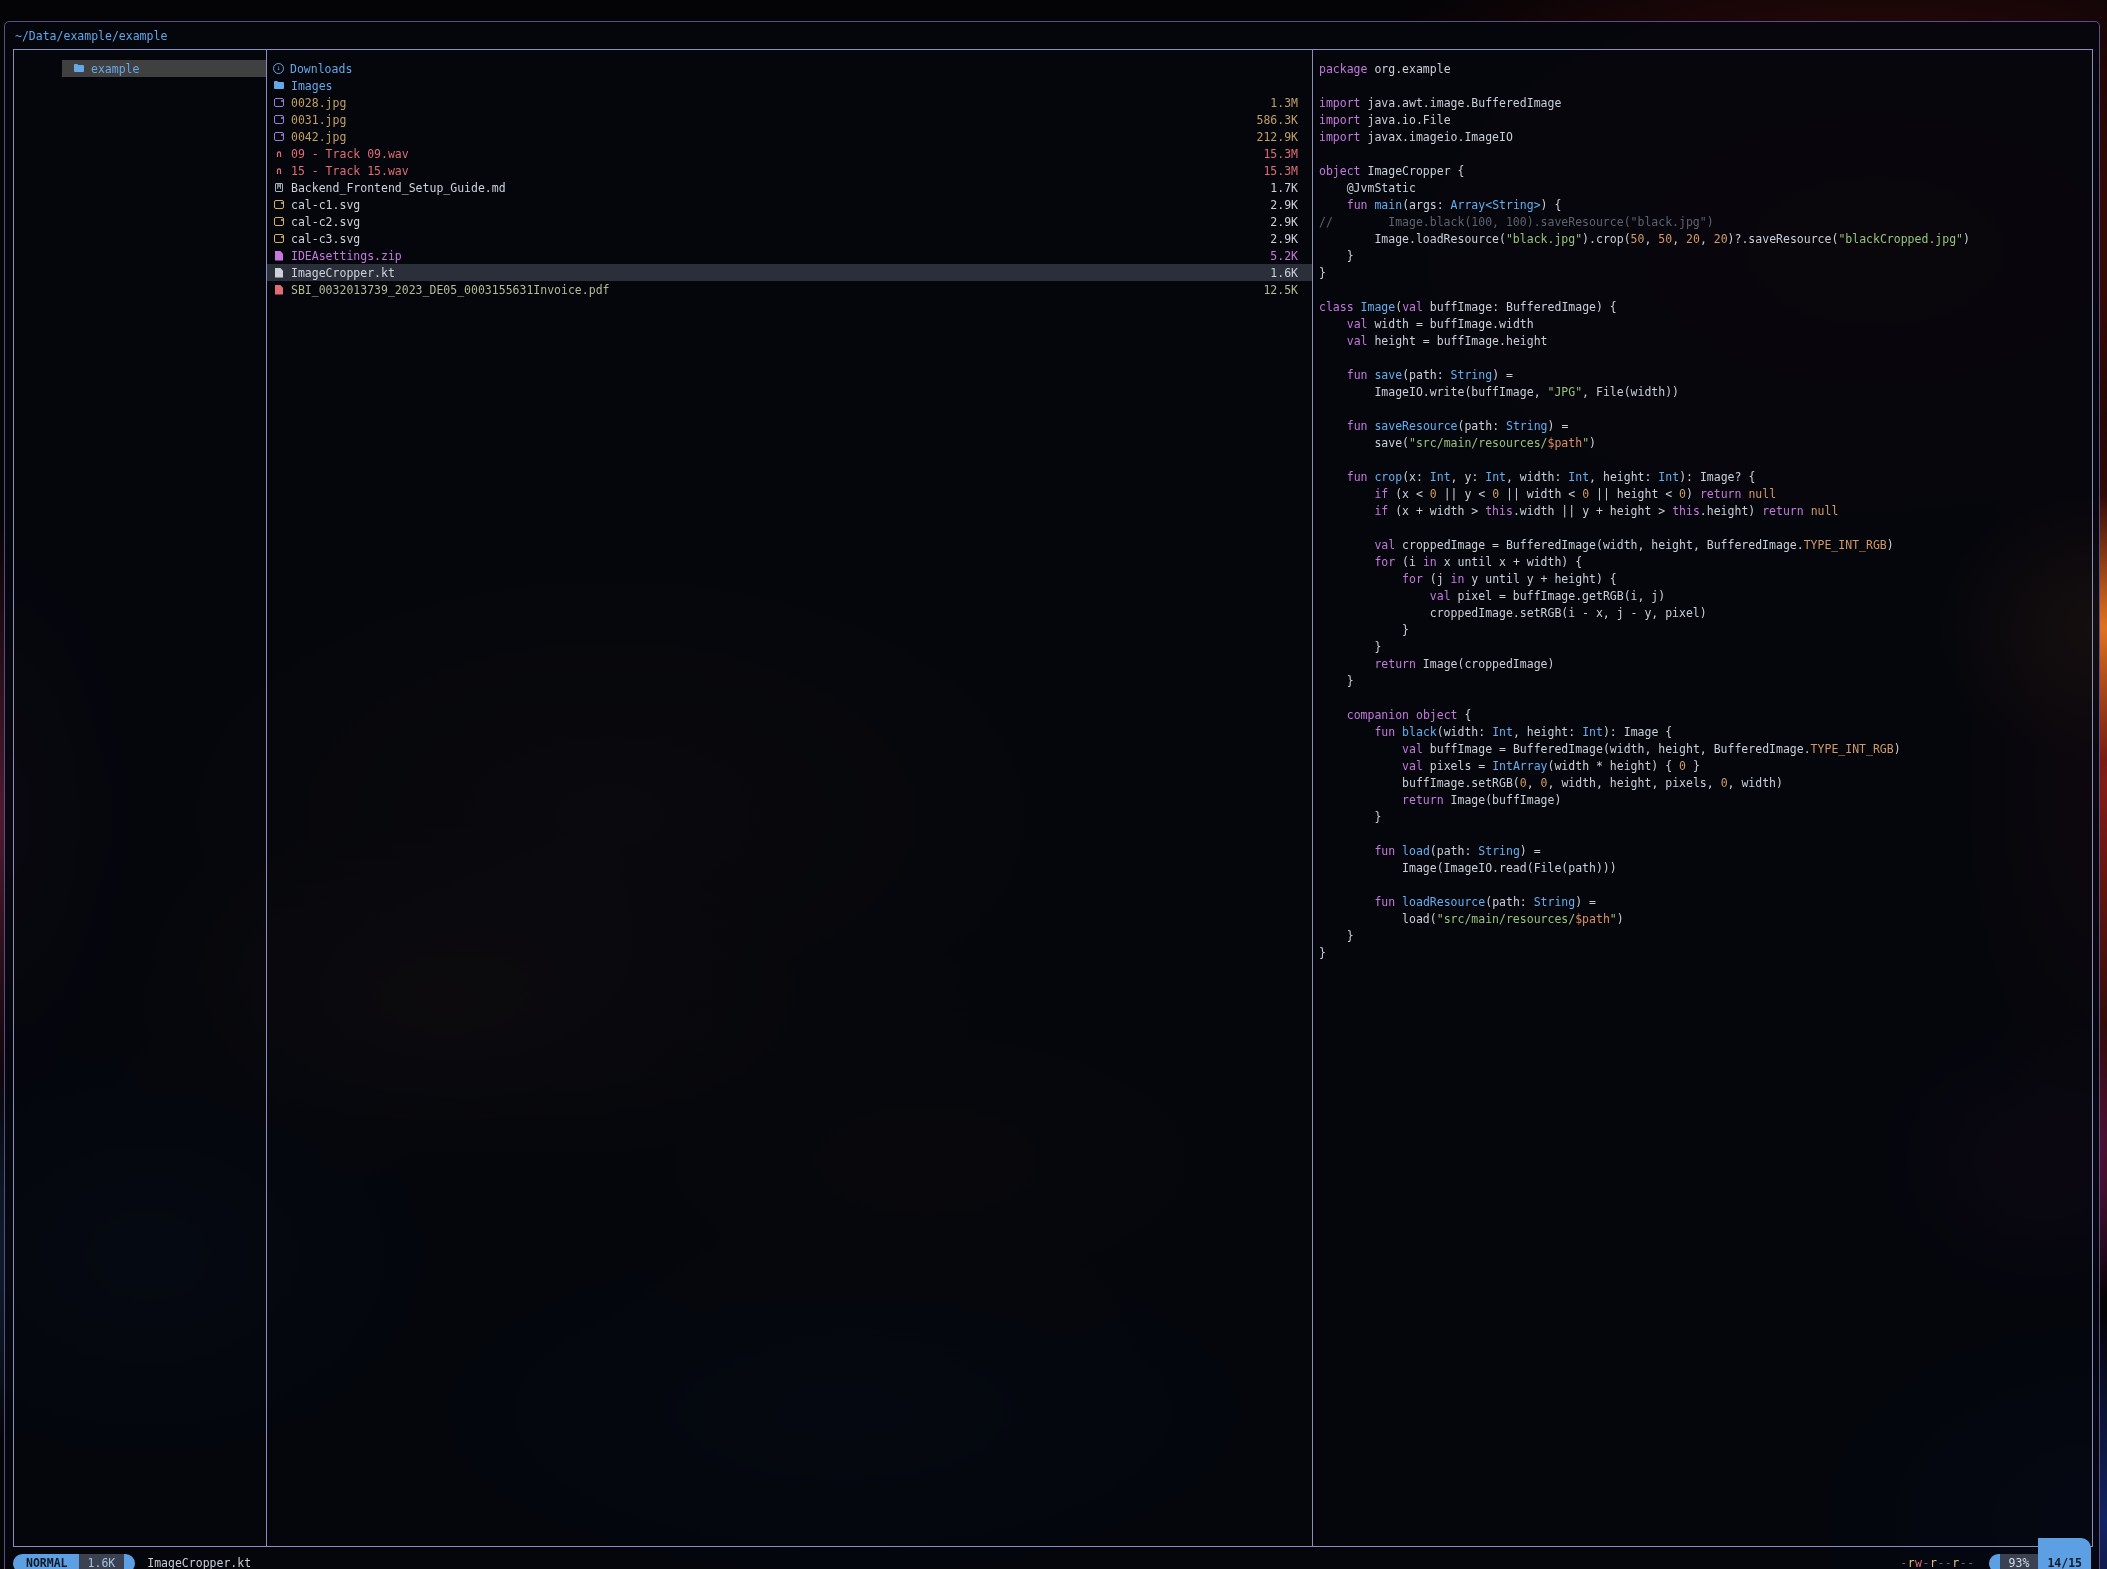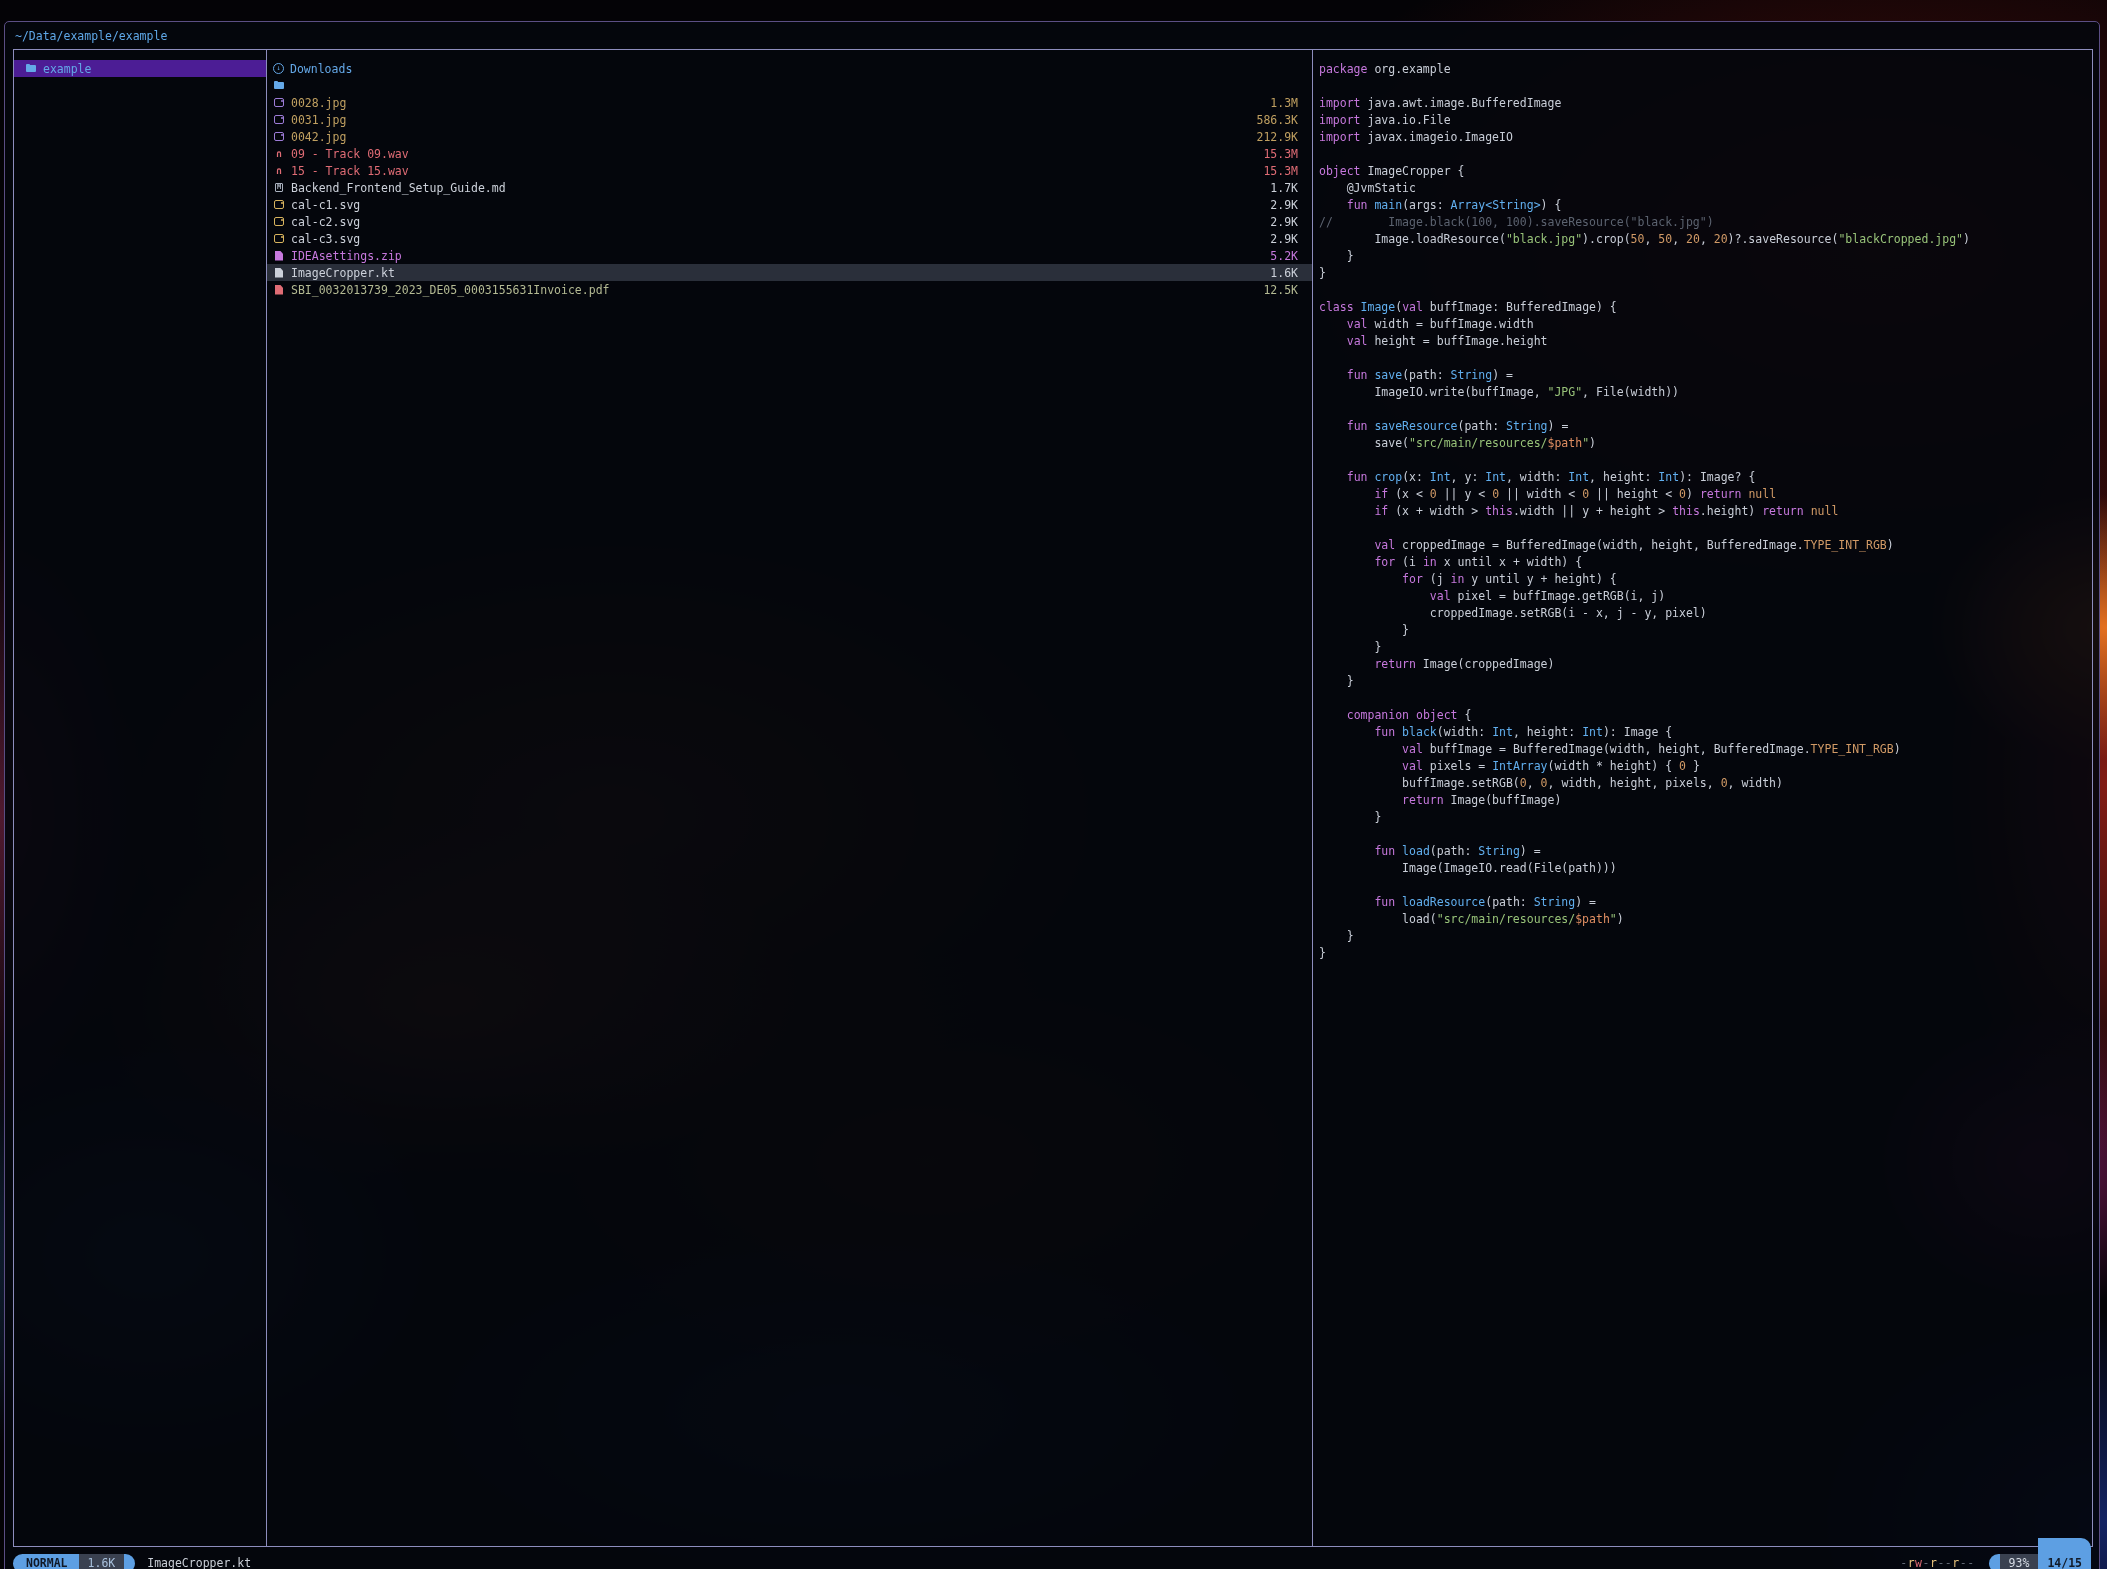--- a/index.html
+++ b/index.html
@@ -37,21 +37,21 @@
   .pane.preview{width:779px;}
   .vdivider{width:1px;height:100%;background:#8d8dbd;flex:none;}
 
   
   .rows{padding-top:10px;font-size:11.5px;}
   .row{height:17px;display:flex;align-items:center;padding:0 14px 0 6px;white-space:pre;}
   .row .name{margin-left:6px;flex:1 1 auto;overflow:hidden;white-space:pre;}
   .row .size{margin-left:8px;flex:none;}
   .row.selected{background:#2a2f3a;}
   .pane.parent .row{padding-left:11px;}
-  .pane.parent .row.selected{background:#4c1d95;}
+  .pane.parent .row.selected{background:#404040;margin-left:48px;}
 
   
   .c-blue{color:#64a8e8}.c-tan{color:#c0a061}.c-red{color:#e06c75}
   .c-white{color:#ccd1da}.c-magenta{color:#c678dd}.c-olive{color:#b4ba93}
   .c-purple{color:#9d7cd8}.c-yellow{color:#d7b35e}.c-gray{color:#aab2bf}
 
   
   .icon{display:inline-flex;width:12px;height:12px;align-items:center;justify-content:center;
         flex:none;position:relative;}
   .i-folder::before{content:"";width:10px;height:7px;background:currentColor;border-radius:1px;}
@@ -104,21 +104,21 @@
   <div class="panes">
     <div class="pane parent">
       <div class="rows">
           <div class="row selected"><span class="icon i-folder c-blue"></span><span class="name c-blue">example</span></div>
         </div>
     </div>
     <div class="vdivider"></div>
     <div class="pane current">
       <div class="rows">
           <div class="row"><span class="icon i-download c-blue"></span><span class="name c-blue">Downloads</span></div>
-          <div class="row"><span class="icon i-folder c-blue"></span></div>
+          <div class="row"><span class="icon i-folder c-blue"></span><span class="name c-blue">Images</span></div>
           <div class="row"><span class="icon i-image c-purple"></span><span class="name c-tan">0028.jpg</span><span class="size c-tan">1.3M</span></div>
           <div class="row"><span class="icon i-image c-purple"></span><span class="name c-tan">0031.jpg</span><span class="size c-tan">586.3K</span></div>
           <div class="row"><span class="icon i-image c-purple"></span><span class="name c-tan">0042.jpg</span><span class="size c-tan">212.9K</span></div>
           <div class="row"><span class="icon i-audio c-red"></span><span class="name c-red">09 - Track 09.wav</span><span class="size c-red">15.3M</span></div>
           <div class="row"><span class="icon i-audio c-red"></span><span class="name c-red">15 - Track 15.wav</span><span class="size c-red">15.3M</span></div>
           <div class="row"><span class="icon i-markdown c-gray"></span><span class="name c-white">Backend_Frontend_Setup_Guide.md</span><span class="size c-white">1.7K</span></div>
           <div class="row"><span class="icon i-vector c-yellow"></span><span class="name c-white">cal-c1.svg</span><span class="size c-white">2.9K</span></div>
           <div class="row"><span class="icon i-vector c-yellow"></span><span class="name c-white">cal-c2.svg</span><span class="size c-white">2.9K</span></div>
           <div class="row"><span class="icon i-vector c-yellow"></span><span class="name c-white">cal-c3.svg</span><span class="size c-white">2.9K</span></div>
           <div class="row"><span class="icon i-archive c-magenta"></span><span class="name c-magenta">IDEAsettings.zip</span><span class="size c-magenta">5.2K</span></div>

